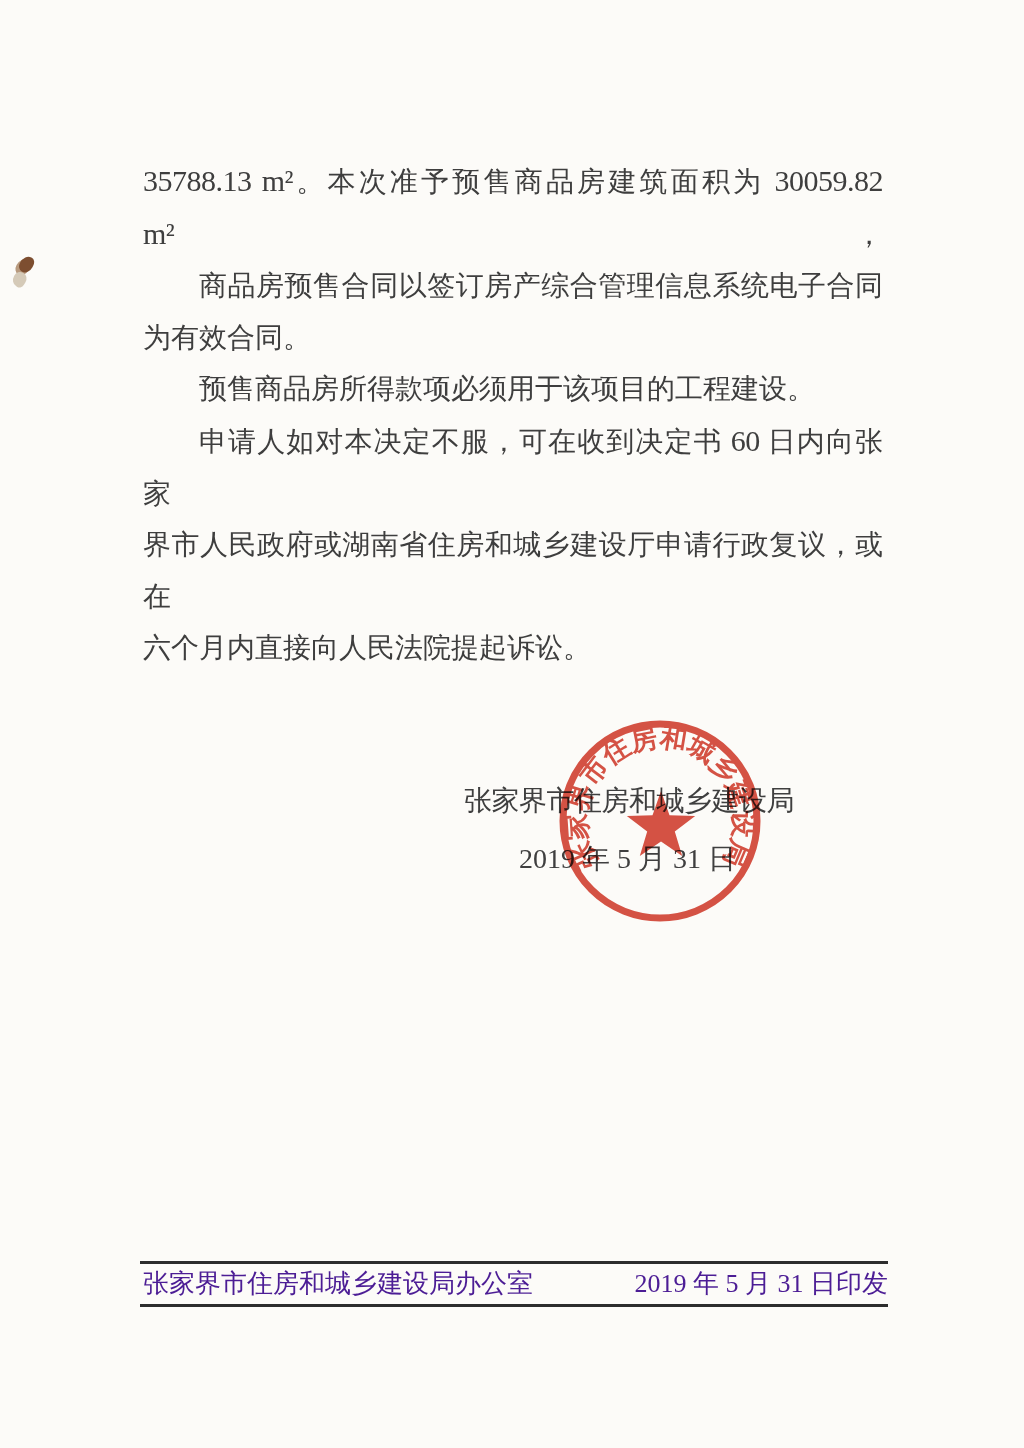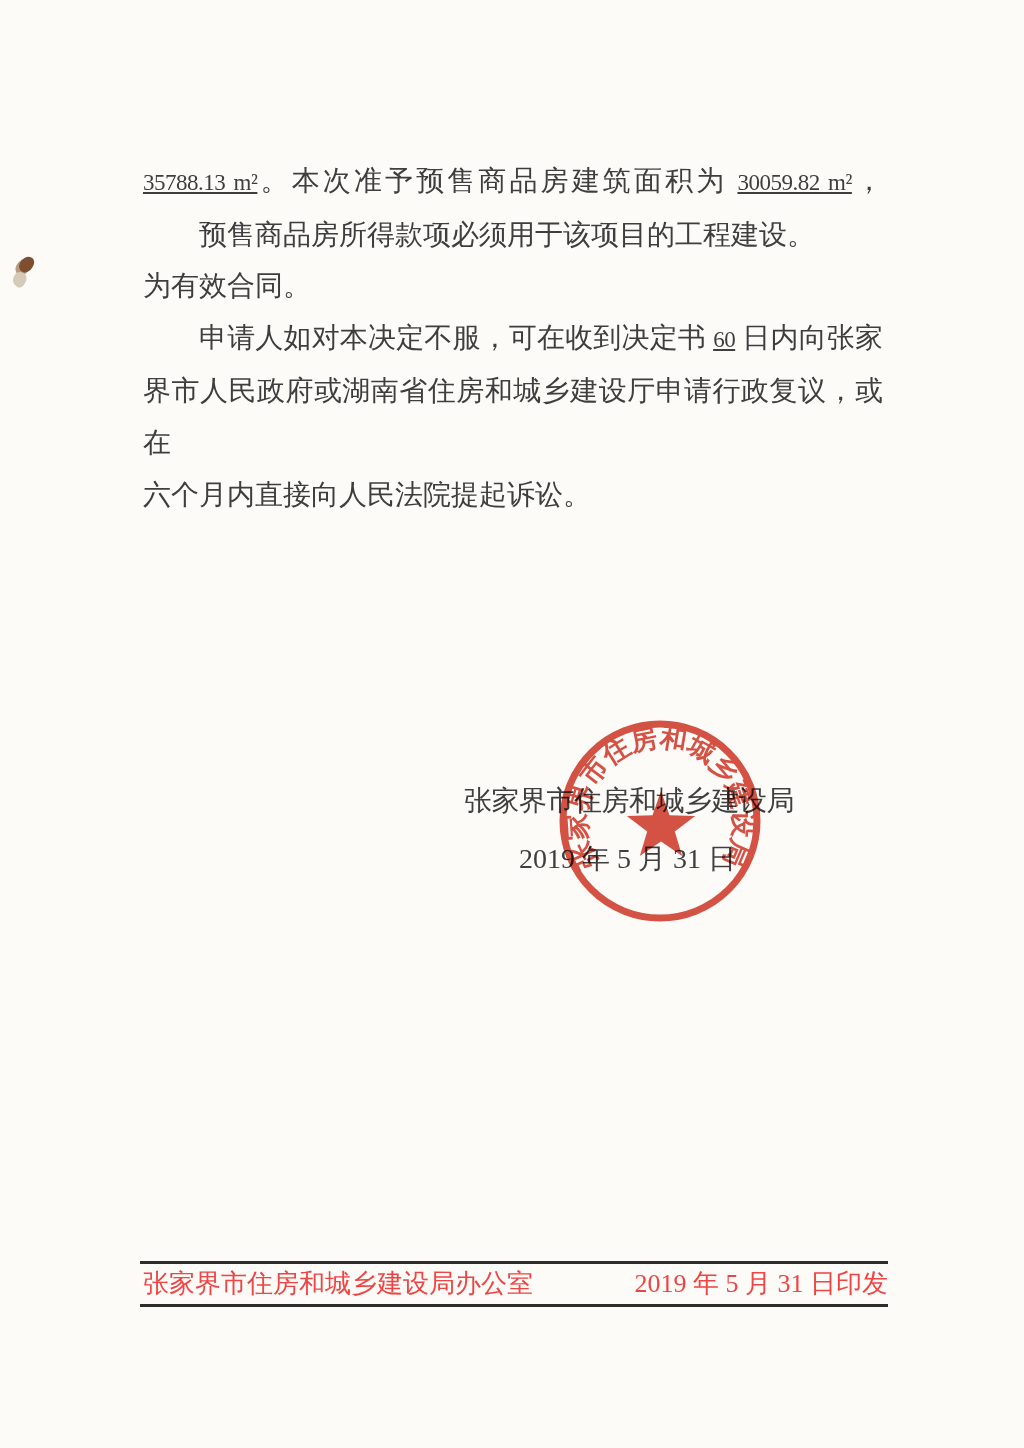--- a/index.html
+++ b/index.html
@@ -10,21 +10,21 @@
   }
   
   .body-text{
     position:absolute;left:143px;top:155px;width:740px;
     font-size:28px;line-height:51.6px;color:#3e3e3e;
     text-align:justify;
   }
   .bline{text-align:justify;white-space:normal;}
   .bline.jl{text-align-last:justify;}
   .bline.ind{text-indent:56px;}
-  .num{font-size:23px;letter-spacing:-0.5px;text-decoration:underline;}
+  .num{font-size:30px;letter-spacing:-0.5px;}
   
   .sig-org{
     position:absolute;left:464px;top:782px;
     font-size:28px;letter-spacing:-0.5px;color:#3f3f3f;white-space:nowrap;
   }
   .sig-date{
     position:absolute;left:519px;top:840px;
     font-size:28px;color:#3f3f3f;white-space:nowrap;
   }
   
@@ -36,21 +36,21 @@
     font-family:"Liberation Serif","DejaVu Serif",serif;
     font-weight:600;
   }
   
   .footer-rule{position:absolute;left:140px;width:748px;height:3px;background:#2d2d2d;}
   .footer-rule.top{top:1261px;}
   .footer-rule.bottom{top:1304px;}
   .footer-row{
     position:absolute;left:143px;top:1266px;width:745px;
     display:flex;justify-content:space-between;align-items:center;
-    font-size:26px;line-height:36px;color:#ef4444;white-space:nowrap;
+    font-size:26px;line-height:36px;color:#4c1d95;white-space:nowrap;
   }
   
   .smudge{position:absolute;left:13px;top:255px;width:22px;height:32px;}
   .smudge .dot{
     position:absolute;right:2px;top:1px;width:13px;height:17px;
     background:#7d4e30;border-radius:60% 40% 55% 45%;transform:rotate(28deg);
     box-shadow:-2px 4px 0 0 #b89a7e;
   }
   .smudge .tail{
     position:absolute;left:0;bottom:0;width:13px;height:15px;
@@ -62,22 +62,23 @@
 
 <div class="page">
 
   <div class="smudge">
     <span class="dot"></span>
     <span class="tail"></span>
   </div>
 
   <div class="body-text">
     <div class="bline jl"><span class="num">35788.13 m²</span><span>。本次准予预售商品房建筑面积为 </span><span class="num">30059.82 m²</span><span>，</span></div>
+    <div class="bline ind jl"><span>商品房预售合同以签订房产综合管理信息系统电子合同</span></div>
+    <div class="bline"><span>为有效合同。</span></div>
     <div class="bline ind"><span>预售商品房所得款项必须用于该项目的工程建设。</span></div>
-    <div class="bline"><span>为有效合同。</span></div>
     <div class="bline ind jl"><span>申请人如对本决定不服，可在收到决定书 </span><span class="num">60</span><span> 日内向张家</span></div>
     <div class="bline jl"><span>界市人民政府或湖南省住房和城乡建设厅申请行政复议，或在</span></div>
     <div class="bline"><span>六个月内直接向人民法院提起诉讼。</span></div>
   </div>
 
   <div class="sig-org">张家界市住房和城乡建设局</div>
   <div class="sig-date">2019 年 5 月 31 日</div>
 
   <svg class="seal" viewBox="-106 -106 212 212" aria-hidden="true">
     <defs>

